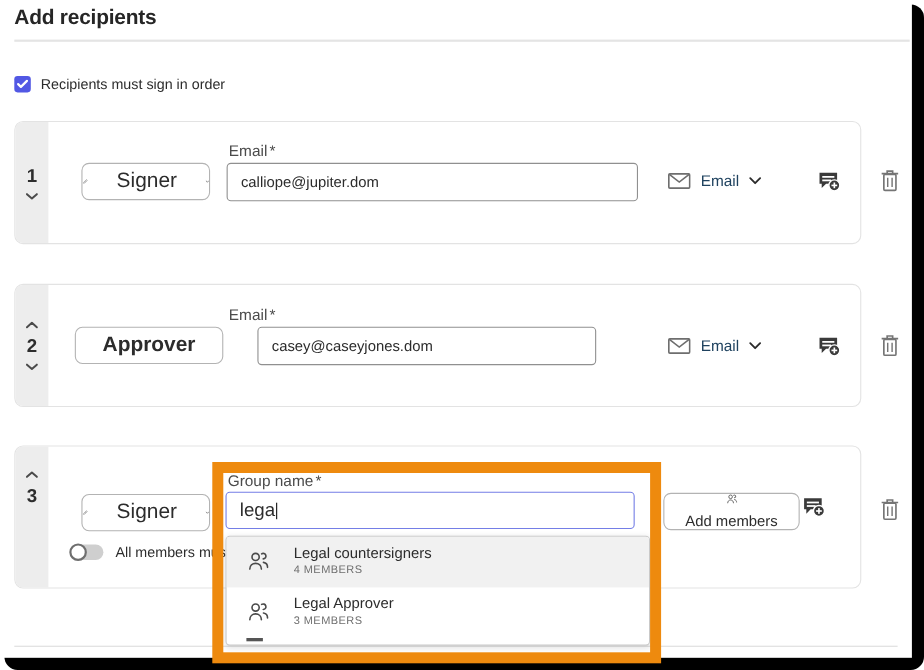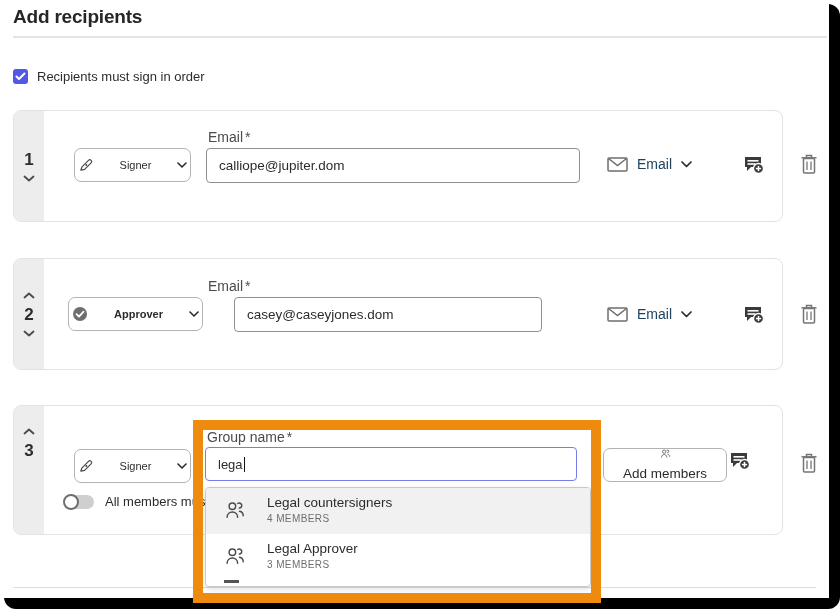--- a/index.html
+++ b/index.html
@@ -15,21 +15,21 @@
   .checkbox { width:15px; height:15px; border-radius:3px; background:var(--accent,#5258E4); display:flex; align-items:center; justify-content:center; }
   .order-label { font-size:13px; color:#2c2c2c; }
 
   .card { position:absolute; left:13px; width:770px; background:#fff; border:1px solid #e3e3e3; border-radius:8px; }
   .card1 { top:110px; height:112px; }
   .card2 { top:258px; height:112px; }
   .card3 { top:405px; height:130px; }
   .strip { position:absolute; left:0; top:0; bottom:0; width:30px; background:#ededed; border-radius:7px 0 0 7px; display:flex; flex-direction:column; align-items:center; justify-content:center; gap:7px; }
   .row-num { font-size:17px; font-weight:700; color:#2d2d2d; line-height:1; }
 
-  .role-btn { position:absolute; height:34px; background:#fff; border:1.5px solid #b3b3b3; border-radius:7px; display:flex; align-items:center; justify-content:center; gap:26px; font-size:11px; color:#2c2c2c; cursor:pointer; }
+  .role-btn { position:absolute; height:34px; background:#fff; border:1.5px solid #b3b3b3; border-radius:7px; display:flex; align-items:center; justify-content:center; gap:26px; font-size:19px; color:#2c2c2c; cursor:pointer; }
   .role-btn-1 { left:60px; top:37px; width:117px; }
   .role-btn-2 { left:54px; top:38px; width:135px;font-weight:bold; }
   .role-btn-3 { left:60px; top:43px; width:117px; }
 
   .field-label { position:absolute; font-size:14px; color:#4b4b4b; }
   .req { margin-left:2px; }
   .text-input { position:absolute; height:35px; background:#fff; border:1px solid #909090; border-radius:4px; font-size:13.5px; color:#2c2c2c; padding:0 12px; display:flex; align-items:center; white-space:nowrap; overflow:hidden; }
 
   .delivery { position:absolute; display:flex; align-items:center; gap:9px; cursor:pointer; }
   .delivery-label { font-size:14px; color:#1f425f; }
@@ -38,21 +38,21 @@
 
   .toggle-row { position:absolute; left:50px; top:88px; display:flex; align-items:center; gap:11px; }
   .toggle { width:30px; height:14px; border-radius:8px; background:#cfcfcf; position:relative; cursor:pointer; }
   .toggle-knob { position:absolute; left:-1px; top:-1px; width:16px; height:16px; border-radius:50%; background:#fff; border:2px solid #6e6e6e; }
   .toggle-label { font-size:13px; color:#2c2c2c; white-space:nowrap; }
 
   .bottom-divider { position:absolute; left:13px; top:587px; width:803px; height:1px; background:#dcdcdc; }
 
   .highlight-box { position:absolute; left:193px; top:420px; width:408px; height:183px; border:10px solid var(--highlight,#EE8A0E); z-index:30; pointer-events:none; }
 
-  .group-input { position:absolute; left:205px; top:447px; width:372px; height:34px; background:#fff; border:1.5px solid var(--focus,#747EE6); border-radius:4px; font-size:13px; color:#2c2c2c; padding:0 12px; display:flex; align-items:center; z-index:20; }
+  .group-input { position:absolute; left:205px; top:447px; width:372px; height:34px; background:#fff; border:1.5px solid var(--focus,#747EE6); border-radius:4px; font-size:17px; color:#2c2c2c; padding:0 12px; display:flex; align-items:center; z-index:20; }
   .caret { width:1px; height:15px; background:#111; margin-left:1px; }
 
   .suggest-panel { position:absolute; left:205px; top:487px; width:386px; height:100px; background:#fff; border:1px solid #c9c9c9; border-radius:4px; box-shadow:0 2px 6px rgba(0,0,0,0.12); z-index:25; overflow:hidden; }
   .suggest-item { position:relative; height:46px; display:flex; align-items:center; cursor:pointer; }
   .suggest-item.selected { background:#f1f1f1; }
   .s-icon { position:absolute; left:19px; top:13px; }
   .s-text { position:absolute; left:61px; top:7px; }
   .s-name { font-size:13.5px; color:#2c2c2c; }
   .s-sub { font-size:10px; color:#6e6e6e; margin-top:3px; letter-spacing:0.4px; }
   .scroll-thumb { position:absolute; left:224px; top:580px; width:15px; height:3px; background:#555; z-index:26; }

